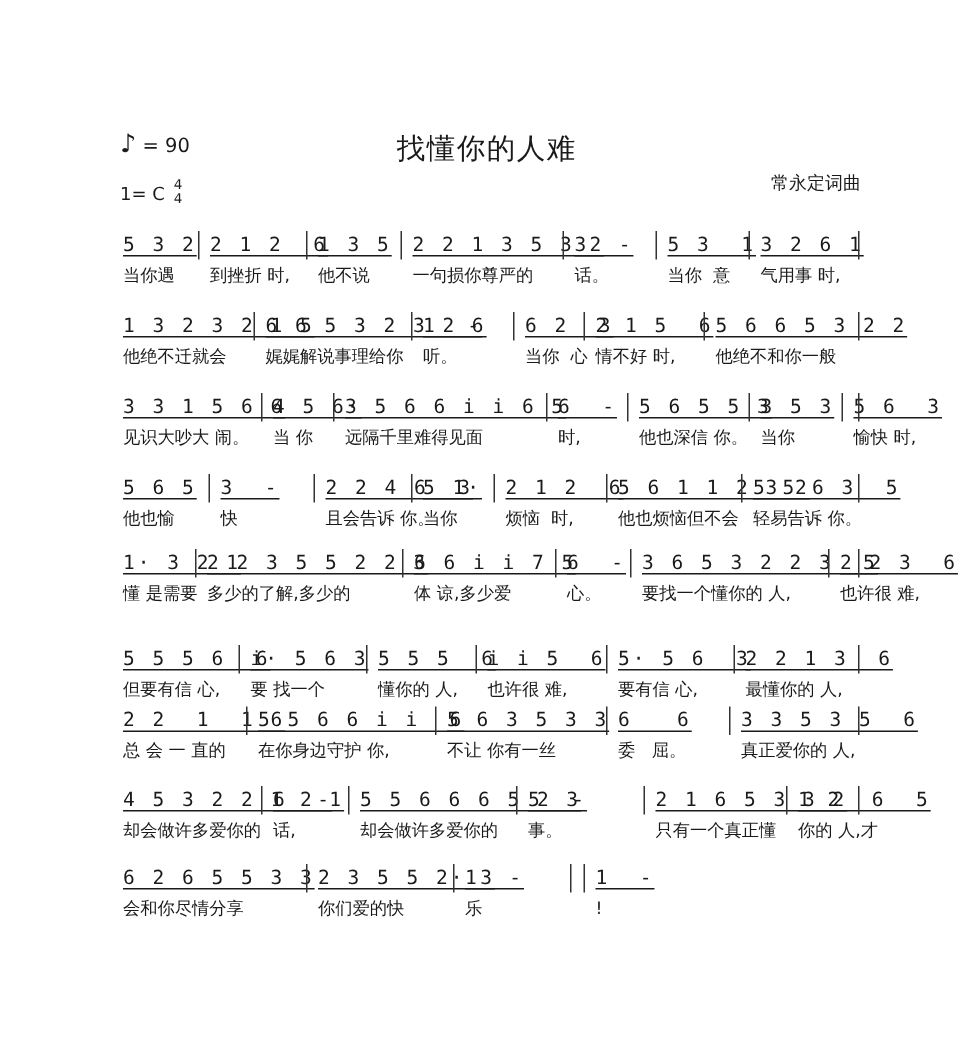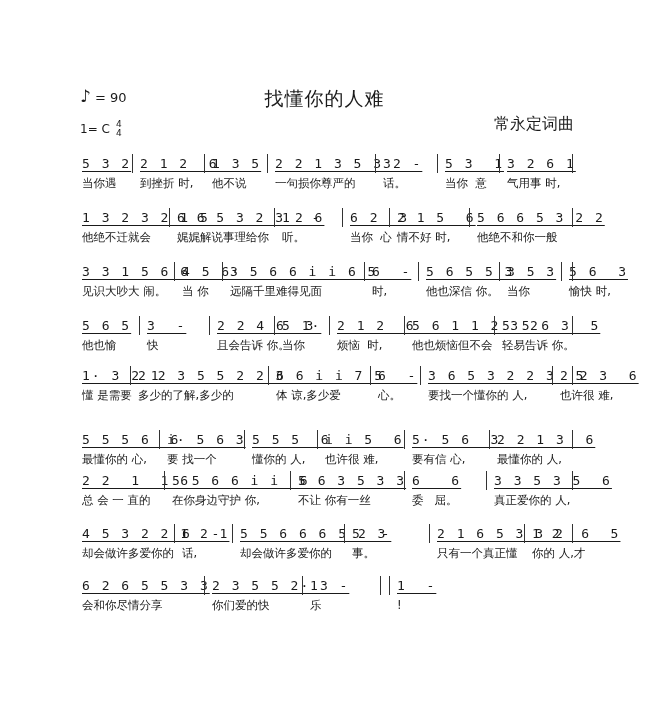--- a/index.html
+++ b/index.html
@@ -3,21 +3,21 @@
 <meta charset="utf-8">
 <style>
   html, body { margin:0; padding:0; background:#ffffff; }
   body { width:649px; height:703px; position:relative; overflow:hidden;
          font-family:"DejaVu Sans", sans-serif; color:#1a1a1a; }
   .tempo { position:absolute; left:80px; top:86px; font-size:13px; }
   .tempo .note { font-size:17px; }
   .key { position:absolute; left:80px; top:120px; font-size:12px; display:flex; align-items:center; gap:6px; }
   .frac { display:inline-flex; flex-direction:column; font-size:9px; line-height:9px; text-align:center; }
   .title { position:absolute; left:0; width:649px; top:86px; text-align:center; font-size:19px; letter-spacing:1px; }
-  .composer { position:absolute; right:75px; top:114px; font-size:16px; }
+  .composer { position:absolute; right:75px; top:114px; font-size:12px; }
   .row { position:absolute; left:82px; width:490px; height:48px; }
   .m { position:absolute; top:0; height:48px; }
   .m .notes { position:absolute; top:6px; left:0; white-space:pre; font-family:"DejaVu Sans Mono", monospace;
               font-size:13px; letter-spacing:2px; text-decoration:underline; text-underline-offset:3px; }
   .m .lyr { position:absolute; top:26px; left:0; white-space:pre; font-size:11.5px; }
   .bar { position:absolute; top:4px; width:1px; height:19px; background:#333; }
 </style>
 </head>
 <body>
 
@@ -207,21 +207,21 @@
       <div class="m" style="left: 478px;">
         <span class="notes">2 2 3  6</span>
         <span class="lyr">也许很 难,</span>
       </div>
       <div class="bar" style="left: 470px;"></div>
       <div class="bar" style="left: 490px;"></div>
     </div>
     <div class="row" style="top: 426px;">
       <div class="m" style="left: 0px;">
         <span class="notes">5 5 5 6  6</span>
-        <span class="lyr">最懂你的 心,</span>
+        <span class="lyr">但要有信 心,</span>
       </div>
       <div class="m" style="left: 85px;">
         <span class="notes">i· 5 6 3</span>
         <span class="lyr">要 找一个</span>
       </div>
       <div class="bar" style="left: 77px;"></div>
       <div class="m" style="left: 170px;">
         <span class="notes">5 5 5  6</span>
         <span class="lyr">懂你的 人,</span>
       </div>

